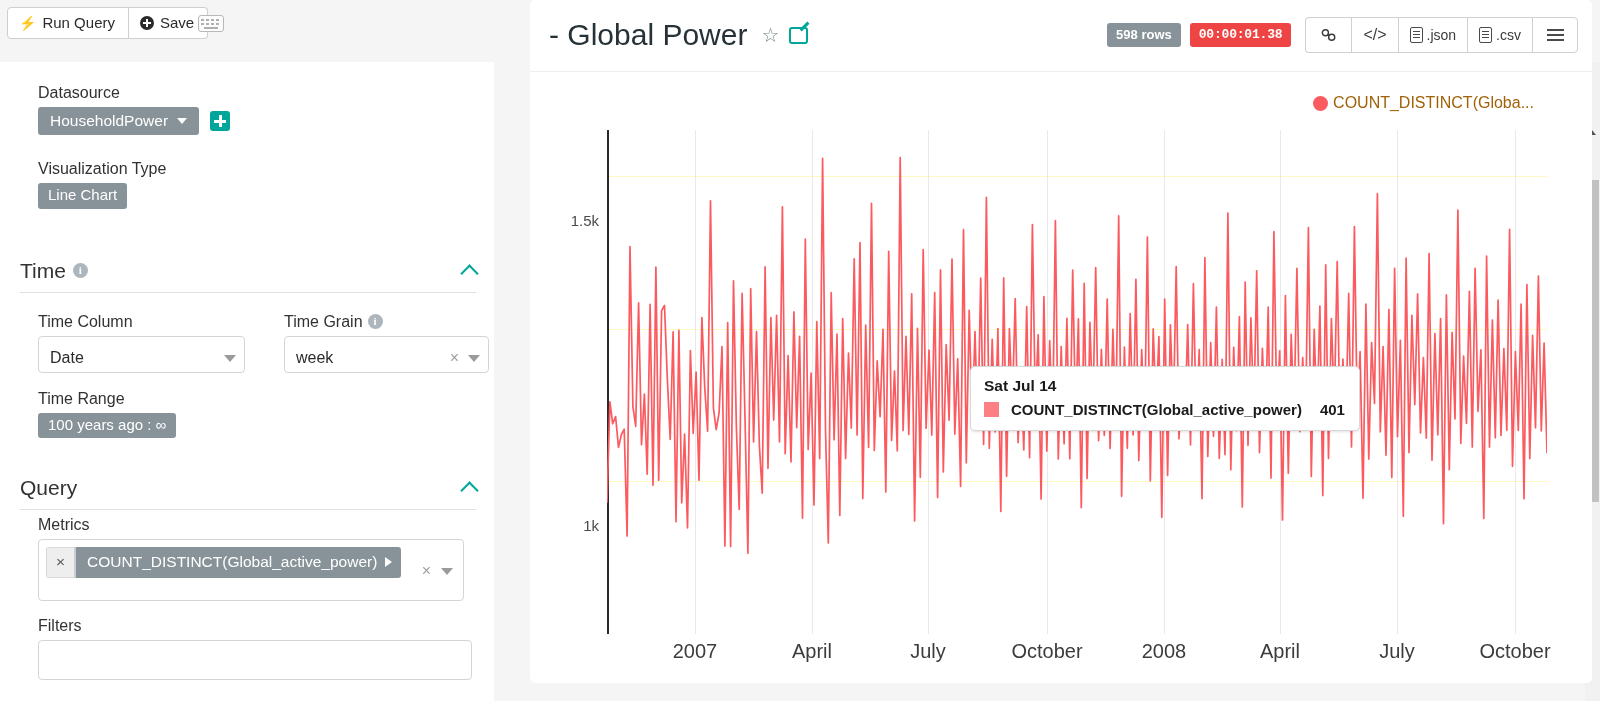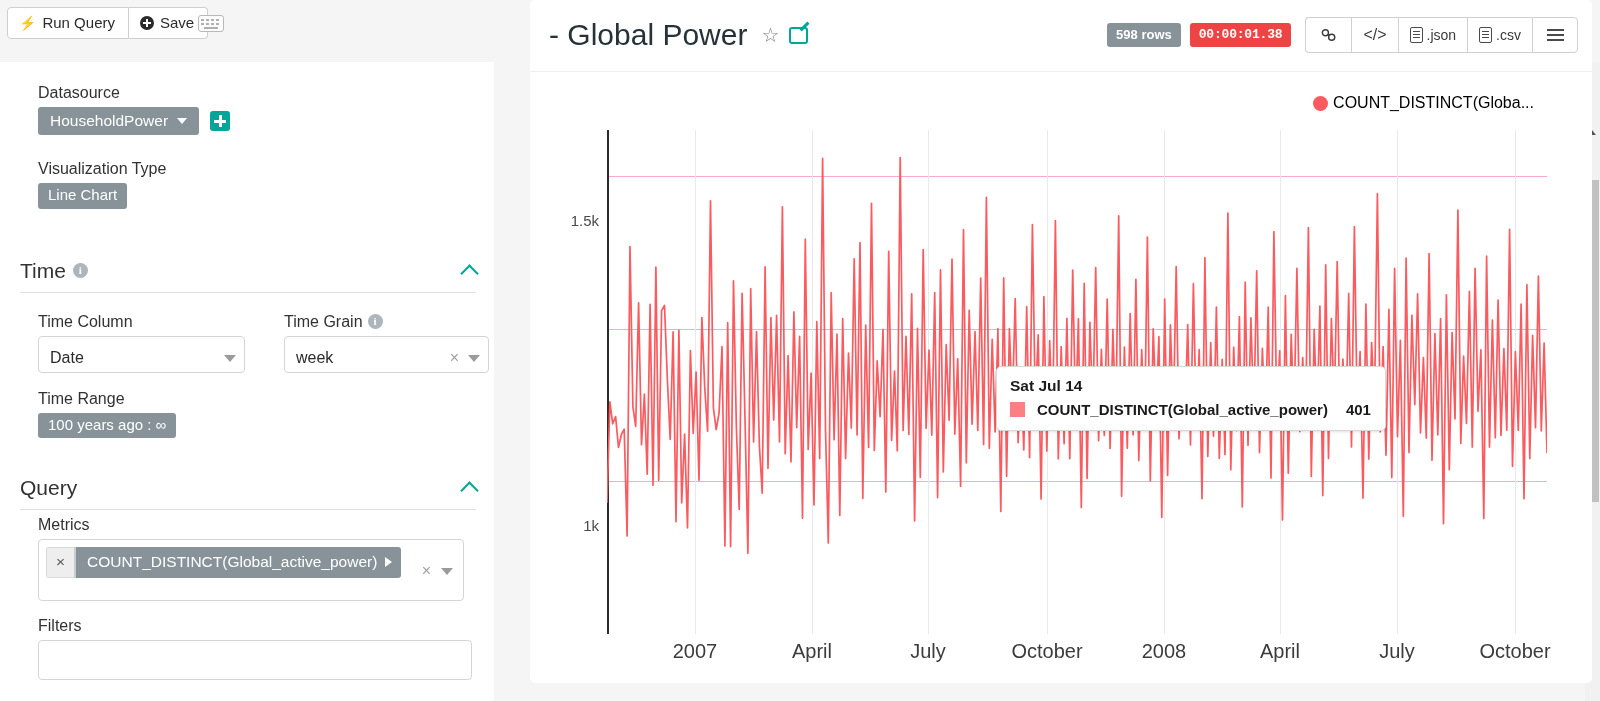--- a/index.html
+++ b/index.html
@@ -218,34 +218,34 @@
   .doc-icon i:nth-child(1) { top: 3px; }
   .doc-icon i:nth-child(2) { top: 6px; }
   .doc-icon i:nth-child(3) { top: 9px; }
   .burger { display: flex; flex-direction: column; gap: 3px; }
   .burger span { display: block; width: 17px; height: 2px; background: #4a4a4a; }
 
   
   .chart-body { position: relative; height: 611px; overflow: hidden; }
   .legend {
     position: absolute; right: 58px; top: 22px; display: flex;
-    align-items: center; gap: 5px; font-size: 16px; color: #000000;
+    align-items: center; gap: 5px; font-size: 16px; color: #a16207;
     max-width: 250px; white-space: nowrap; overflow: hidden;
   }
   .legend-dot { width: 15px; height: 15px; border-radius: 50%; background: #fb5a5f; flex: none; }
 
   .y-label {
     position: absolute; right: calc(100% + 8px); font-size: 15px; color: #4a4a4a;
     white-space: nowrap;
   }
   .plot {
     position: absolute; left: 77px; top: 58px; width: 940px; height: 504px;
   }
   .gridline-h {
-    position: absolute; left: 0; width: 100%; height: 1px; background: #f9a8d4;
+    position: absolute; left: 0; width: 100%; height: 1px; background: #fef9c3;
   }
   .gridline-v {
     position: absolute; top: 0; height: 100%; width: 1px; background: #e9e9e9;
   }
   .axis-line {
     position: absolute; left: 0px; top: 0; width: 1.6px; height: 100%; background: #2a2a2a;
   }
   .x-tick {
     position: absolute; top: 510px; font-size: 20px; color: #3c3c3c;
     transform: translateX(-50%); white-space: nowrap;
@@ -255,21 +255,21 @@
   .tooltip {
     position: absolute; background: #ffffff; border: 1px solid #d8d8d8;
     border-radius: 5px; padding: 10px 14px 12px 13px;
     box-shadow: 0 1px 3px rgba(0,0,0,0.12); font-size: 15px; color: #1a1a1a;
   }
   .tt-date { font-weight: bold; font-size: 15.5px; margin-bottom: 6px; }
   .tt-row { display: flex; align-items: center; gap: 12px; font-weight: bold; }
   .tt-swatch { width: 15px; height: 15px; background: #fb7f83; flex: none; }
   .tt-series { font-weight: bold; }
   .tt-value { font-weight: bold; margin-left: 6px; }
-  #tooltip-2 { left: 440px; top: 294px; z-index: 7; margin-left: 26px; }
+  #tooltip-2 { left: 440px; top: 294px; z-index: 7; }
 </style>
 </head>
 <body>
 
 <div class="app">
 
   <div class="toolbar">
     <div class="btn-group">
       <button class="tb-btn first">
         <span class="bolt">⚡</span>

